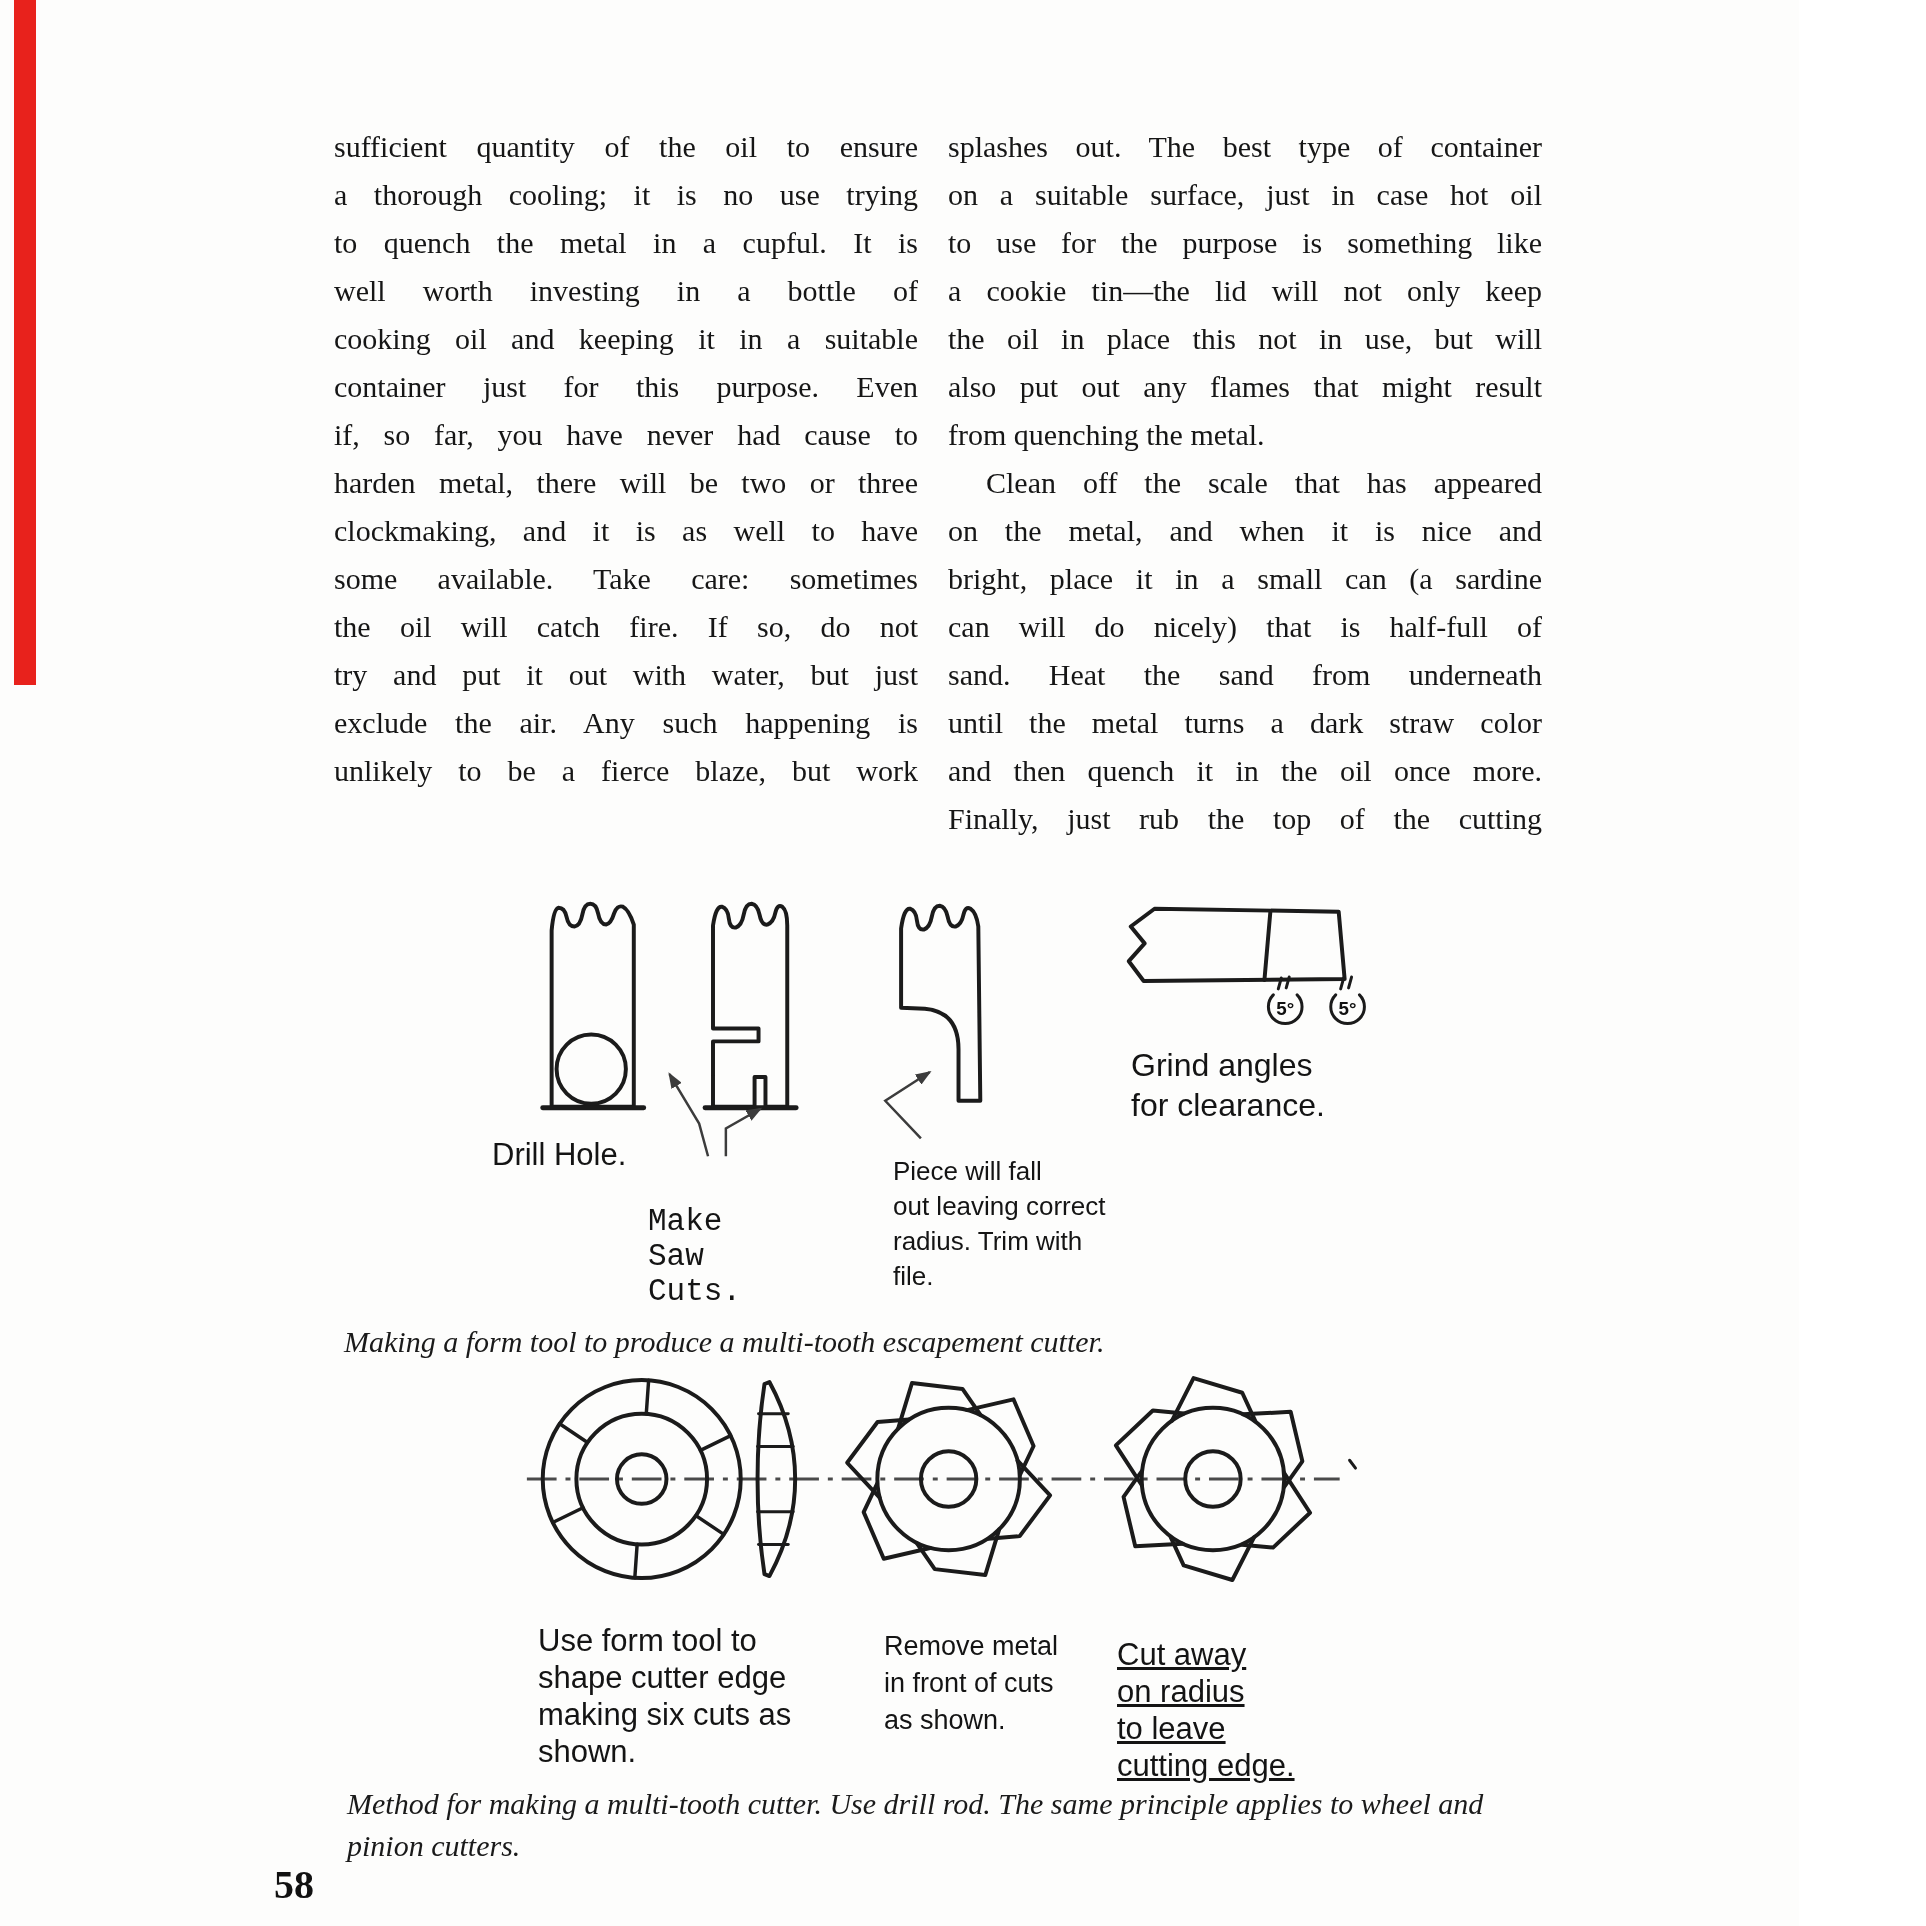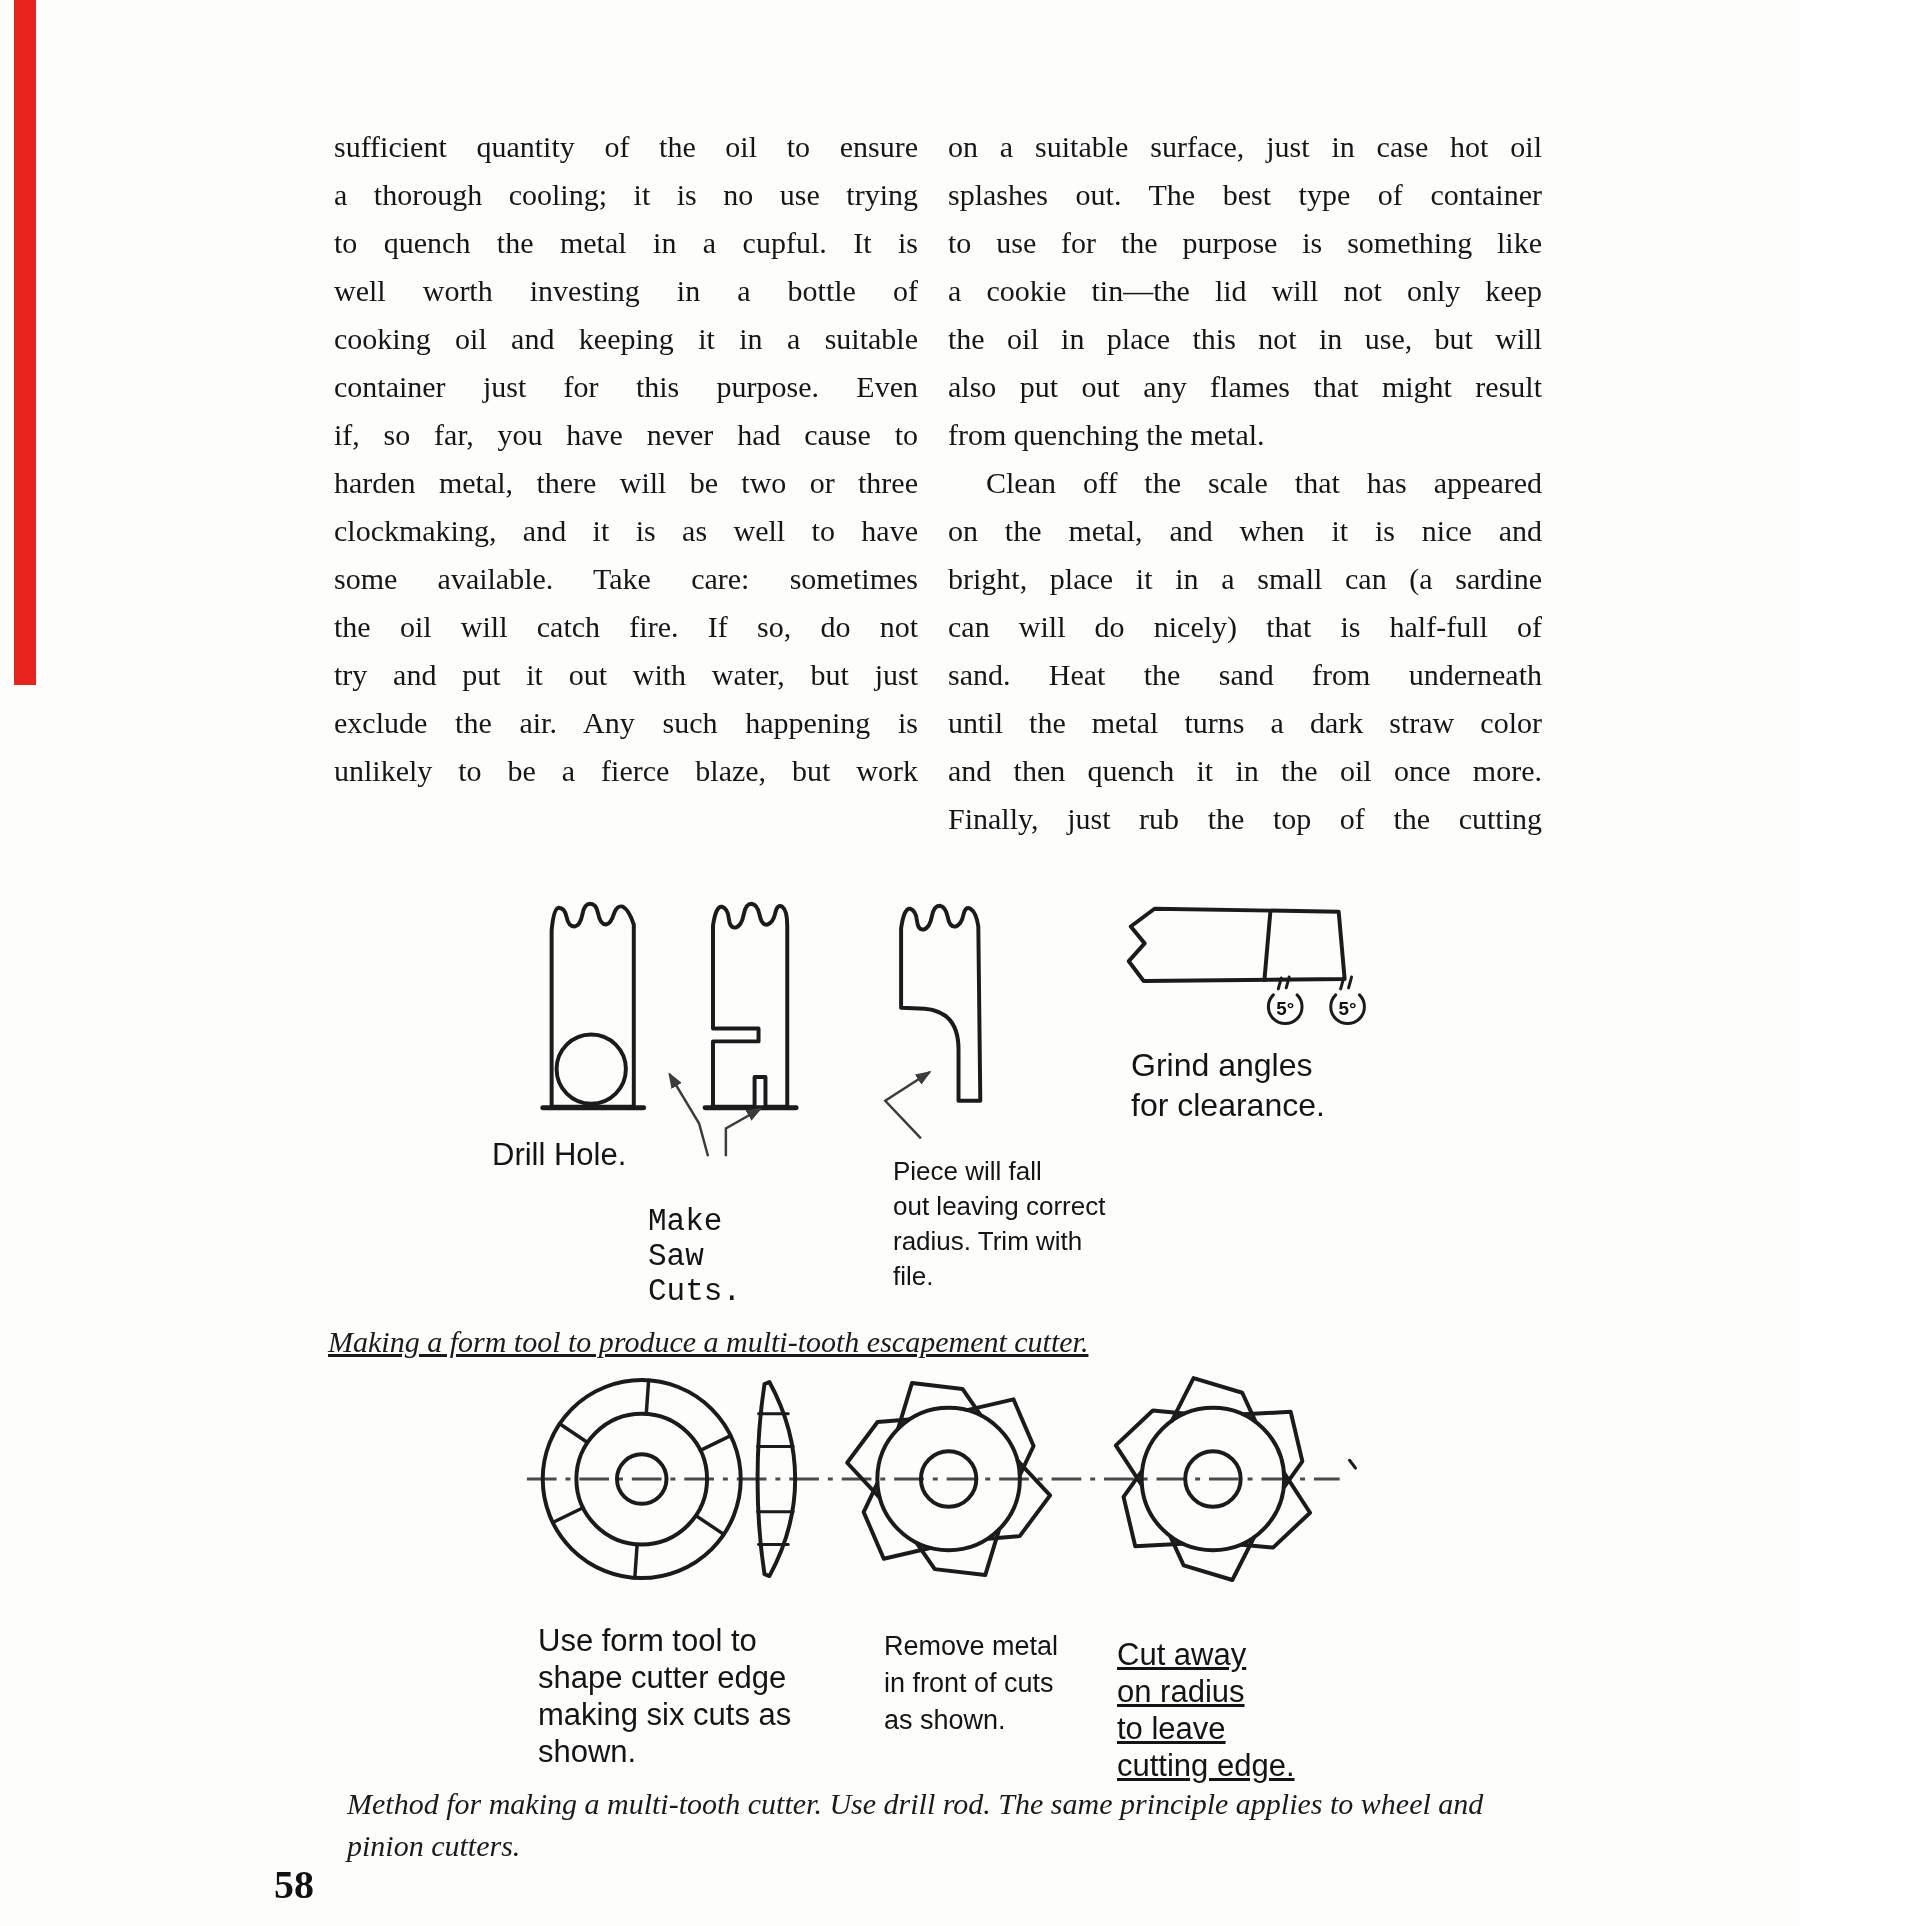--- a/index.html
+++ b/index.html
@@ -14,21 +14,21 @@
   .bline.indent{text-indent:38px;}
   .figlabel{position:absolute;font-family:"Liberation Sans",sans-serif;color:#141414;}
   .fl-drill{left:492px;top:1137px;font-size:31px;line-height:35px;}
   .fl-make{left:648px;top:1204px;width:163px;font-size:31px;line-height:35px;text-align:left;font-family:Liberation Mono, monospace;}
   .fl-piece{left:893px;top:1154px;font-size:26px;line-height:35px;}
   .fl-grind{left:1131px;top:1045px;font-size:32px;line-height:40px;}
   .fl-use{left:538px;top:1622px;font-size:31px;line-height:37px;}
   .fl-remove{left:854px;top:1628px;font-size:27px;line-height:37px;margin-left:30px;}
   .fl-cut{left:1117px;top:1636px;font-size:31px;line-height:37px;text-decoration:underline;}
   .caption{position:absolute;font-style:italic;font-size:30px;line-height:42px;color:#1a1a1a;}
-  .cap1{left:328px;top:1321px;text-decoration:underline;}
+  .cap1{left:344px;top:1321px;}
   .cap2{left:347px;top:1783px;}
   .pagenum{position:absolute;left:274px;top:1861px;font-size:40px;font-weight:bold;color:#111;}
   svg{position:absolute;}
   .fig1{left:416px;top:881px;}
   .fig2{left:416px;top:1368px;}
   .ink{stroke:#1b1b1b;fill:none;stroke-linejoin:round;stroke-linecap:round;}
   .arrow{stroke:#3c3c3c;fill:none;stroke-width:2.5;}
   .deg{font-family:"Liberation Sans",sans-serif;font-size:19px;font-weight:bold;fill:#111;}
 </style>
 </head>
@@ -49,22 +49,22 @@
     <div class="bline">harden metal, there will be two or three</div>
     <div class="bline">clockmaking, and it is as well to have</div>
     <div class="bline">some available. Take care: sometimes</div>
     <div class="bline">the oil will catch fire. If so, do not</div>
     <div class="bline">try and put it out with water, but just</div>
     <div class="bline">exclude the air. Any such happening is</div>
     <div class="bline">unlikely to be a fierce blaze, but work</div>
   </div>
 
   <div class="col col-right">
+    <div class="bline">splashes out. The best type of container</div>
     <div class="bline">on a suitable surface, just in case hot oil</div>
-    <div class="bline">splashes out. The best type of container</div>
     <div class="bline">to use for the purpose is something like</div>
     <div class="bline">a cookie tin—the lid will not only keep</div>
     <div class="bline">the oil in place this not in use, but will</div>
     <div class="bline">also put out any flames that might result</div>
     <div class="bline no-just">from quenching the metal.</div>
     <div class="bline indent">Clean off the scale that has appeared</div>
     <div class="bline">on the metal, and when it is nice and</div>
     <div class="bline">bright, place it in a small can (a sardine</div>
     <div class="bline">can will do nicely) that is half-full of</div>
     <div class="bline">sand. Heat the sand from underneath</div>

